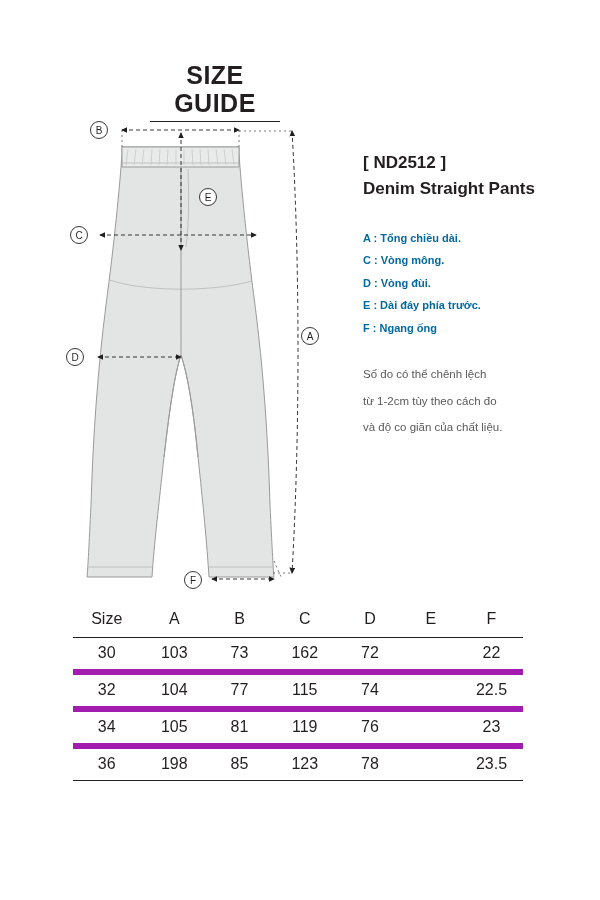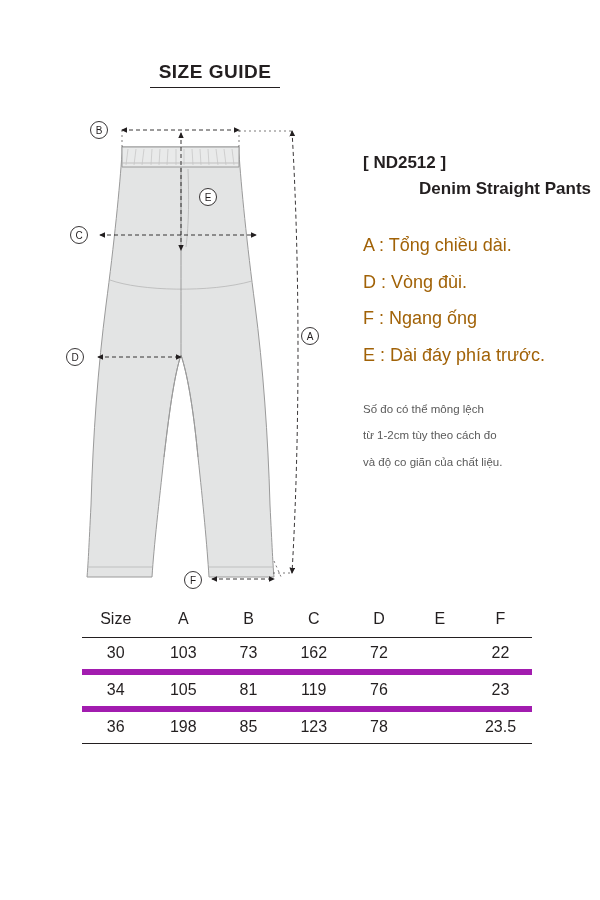--- a/index.html
+++ b/index.html
@@ -18,21 +18,21 @@
 
   
   #title-block {
     position: absolute;
     left: 150px;
     top: 62px;
     width: 130px;
     text-align: center;
   }
   #title-text {
-    font-size: 19px;
+    font-size: 25px;
     font-weight: 600;
     letter-spacing: 0.5px;
     color: #231f20;
     line-height: 1.1;
   }
   #title-underline {
     margin-top: 4px;
     border-bottom: 1.6px solid #231f20;
     width: 100%;
   }
@@ -58,42 +58,42 @@
     font-weight: 700;
     color: #231f20;
     line-height: 1.5;
   }
   #product-name {
     font-size: 17px;
     font-weight: 700;
     color: #231f20;
     line-height: 1.5;
     margin-bottom: 26px;
-    text-align: right;
   }
   .legend-item {
-    font-size: 18px;
-    color: #a16207;
+    font-size: 11px;
+    color: #0369a1;
     line-height: 2.04;
     white-space: nowrap;
+    font-weight: bold;
   }
   #note-block {
     margin-top: 22px;
   }
   .note-line {
     font-size: 11.5px;
     color: #5a5a5a;
     line-height: 2.3;
     white-space: nowrap;
   }
 
   
   #size-table {
     position: absolute;
-    left: 82px;
+    left: 73px;
     top: 604px;
     width: 450px;
     border-collapse: collapse;
   }
   #size-table th, #size-table td {
     font-size: 16px;
     font-weight: 400;
     color: #231f20;
     text-align: center;
     padding: 6px 0 7px 0;
@@ -224,27 +224,28 @@
     </g>
   </svg>
 </div>
 
 <div id="info-panel">
   <div id="product-code">[ ND2512 ]</div>
   <div id="product-name">Denim Straight Pants</div>
 
   <div>
     <div class="legend-item">A : Tổng chiều dài.</div>
+    <div class="legend-item">C : Vòng mông.</div>
     <div class="legend-item">D : Vòng đùi.</div>
+    <div class="legend-item">E : Dài đáy phía trước.</div>
     <div class="legend-item">F : Ngang ống</div>
-    <div class="legend-item">E : Dài đáy phía trước.</div>
   </div>
 
   <div id="note-block">
-    <div class="note-line">Số đo có thể mông lệch</div>
+    <div class="note-line">Số đo có thể chênh lệch</div>
     <div class="note-line">từ 1-2cm tùy theo cách đo</div>
     <div class="note-line">và độ co giãn của chất liệu.</div>
   </div>
 </div>
 
 <table id="size-table">
   <colgroup>
     <col class="c-size">
       <col class="c-a">
       <col class="c-b">
@@ -268,20 +269,29 @@
     <tr>
       <td>30</td>
       <td>103</td>
       <td>73</td>
       <td>162</td>
       <td>72</td>
       <td></td>
       <td>22</td>
     </tr>
     <tr>
+      <td>32</td>
+      <td>104</td>
+      <td>77</td>
+      <td>115</td>
+      <td>74</td>
+      <td></td>
+      <td>22.5</td>
+    </tr>
+    <tr>
       <td>34</td>
       <td>105</td>
       <td>81</td>
       <td>119</td>
       <td>76</td>
       <td></td>
       <td>23</td>
     </tr>
     <tr>
       <td>36</td>

